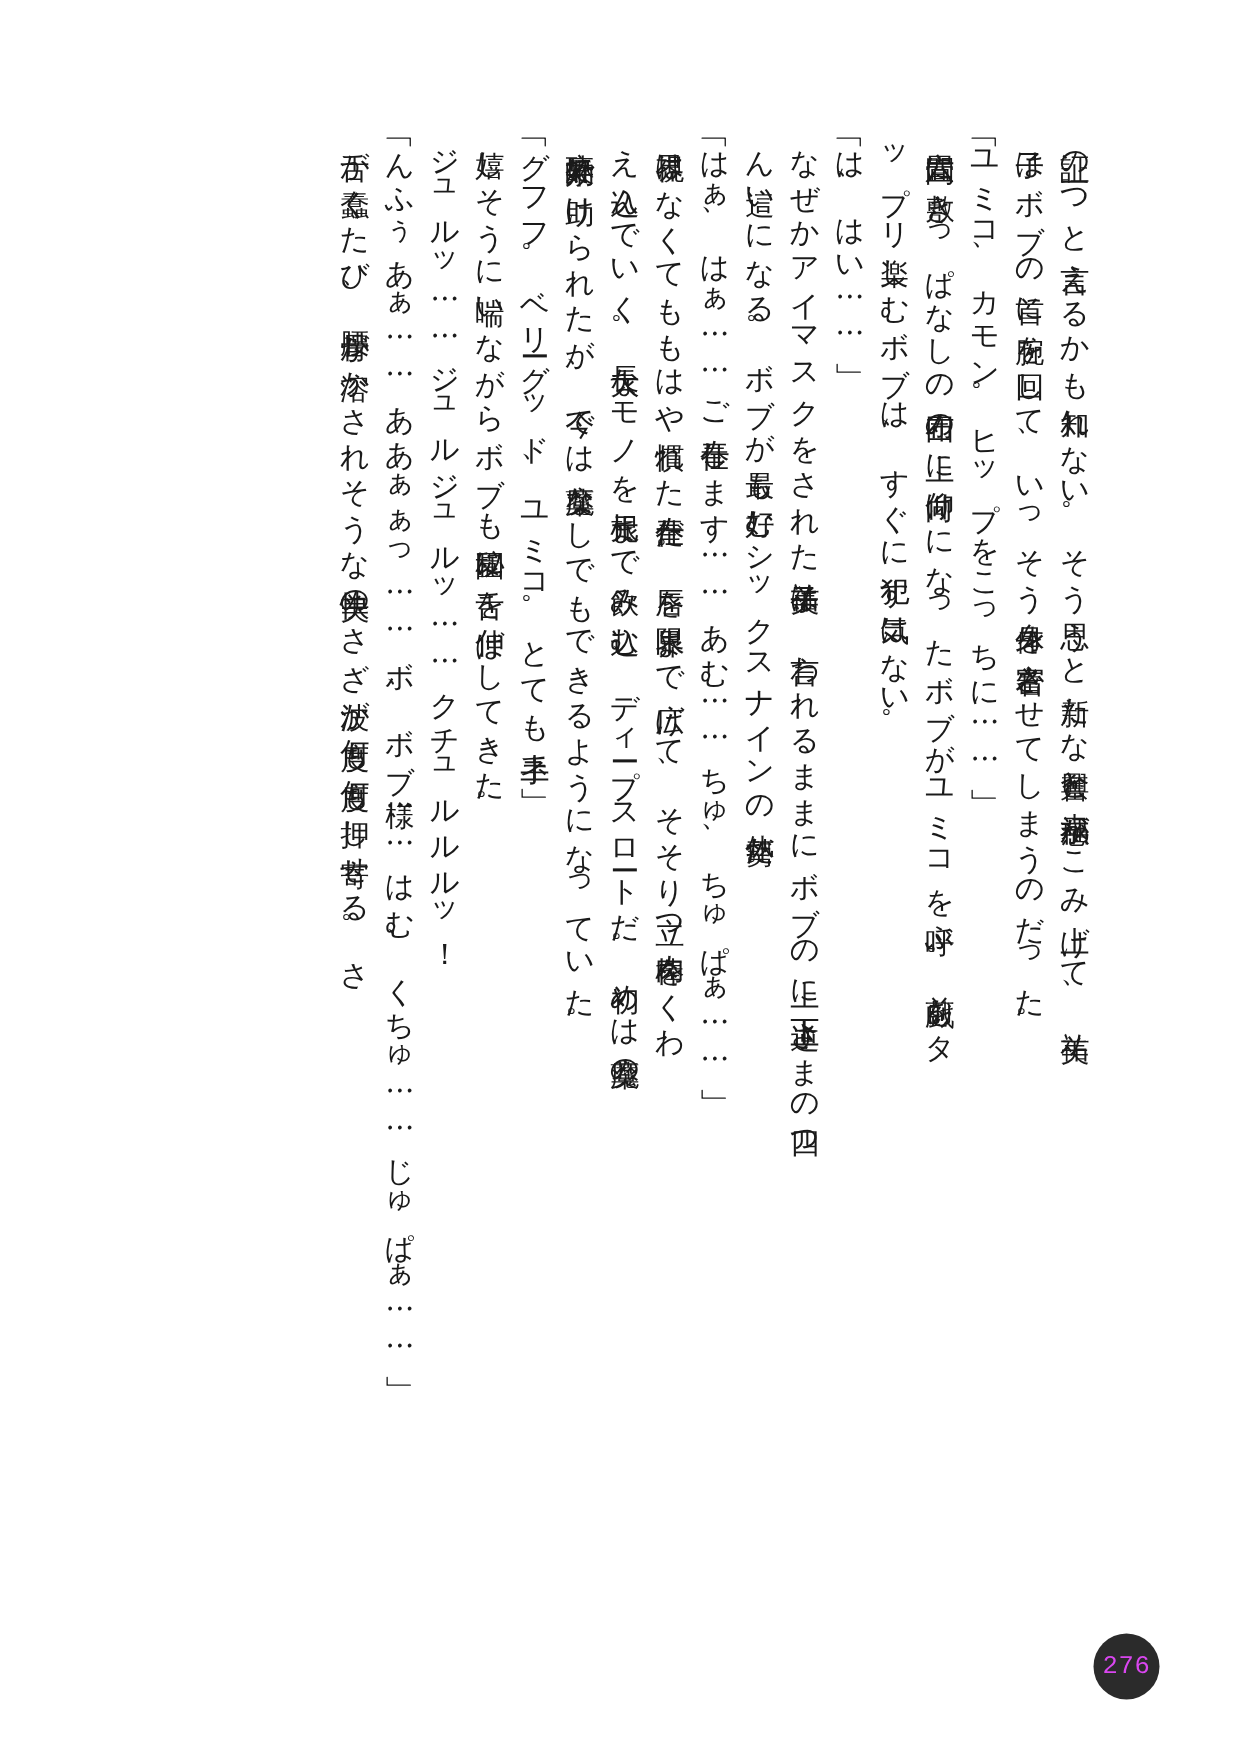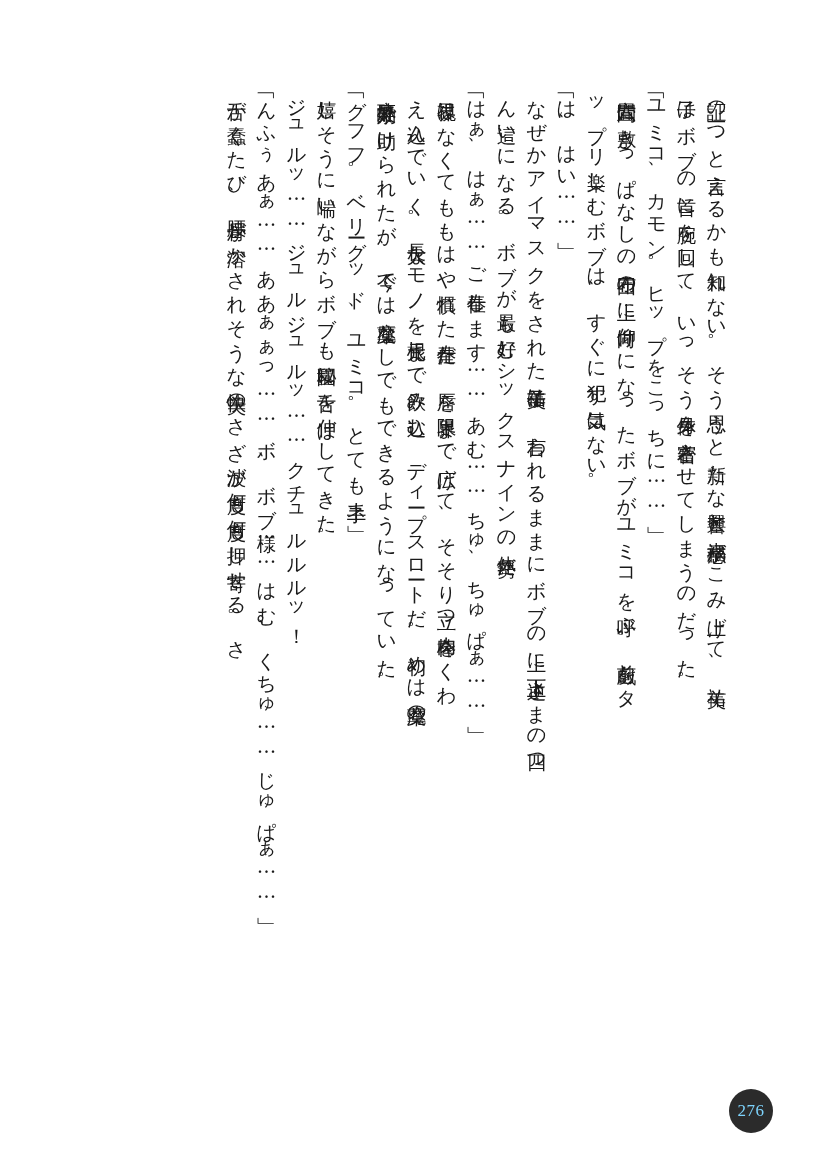--- a/index.html
+++ b/index.html
@@ -44,22 +44,22 @@
     font-feature-settings: "vert";
   }
   .page-number {
     position: absolute;
     right: 54px;
     bottom: 32px;
     width: 44px;
     height: 44px;
     border-radius: 50%;
     background: #2b2b2b;
-    color: #7dd3fc;
-    font-family: Liberation Serif, serif;
+    color: #d946ef;
+    font-family: Liberation Mono, monospace;
     font-size: 17px;
     display: flex;
     align-items: center;
     justify-content: center;
     letter-spacing: 0.5px;
   }
 </style>
 </head>
 <body>
 

